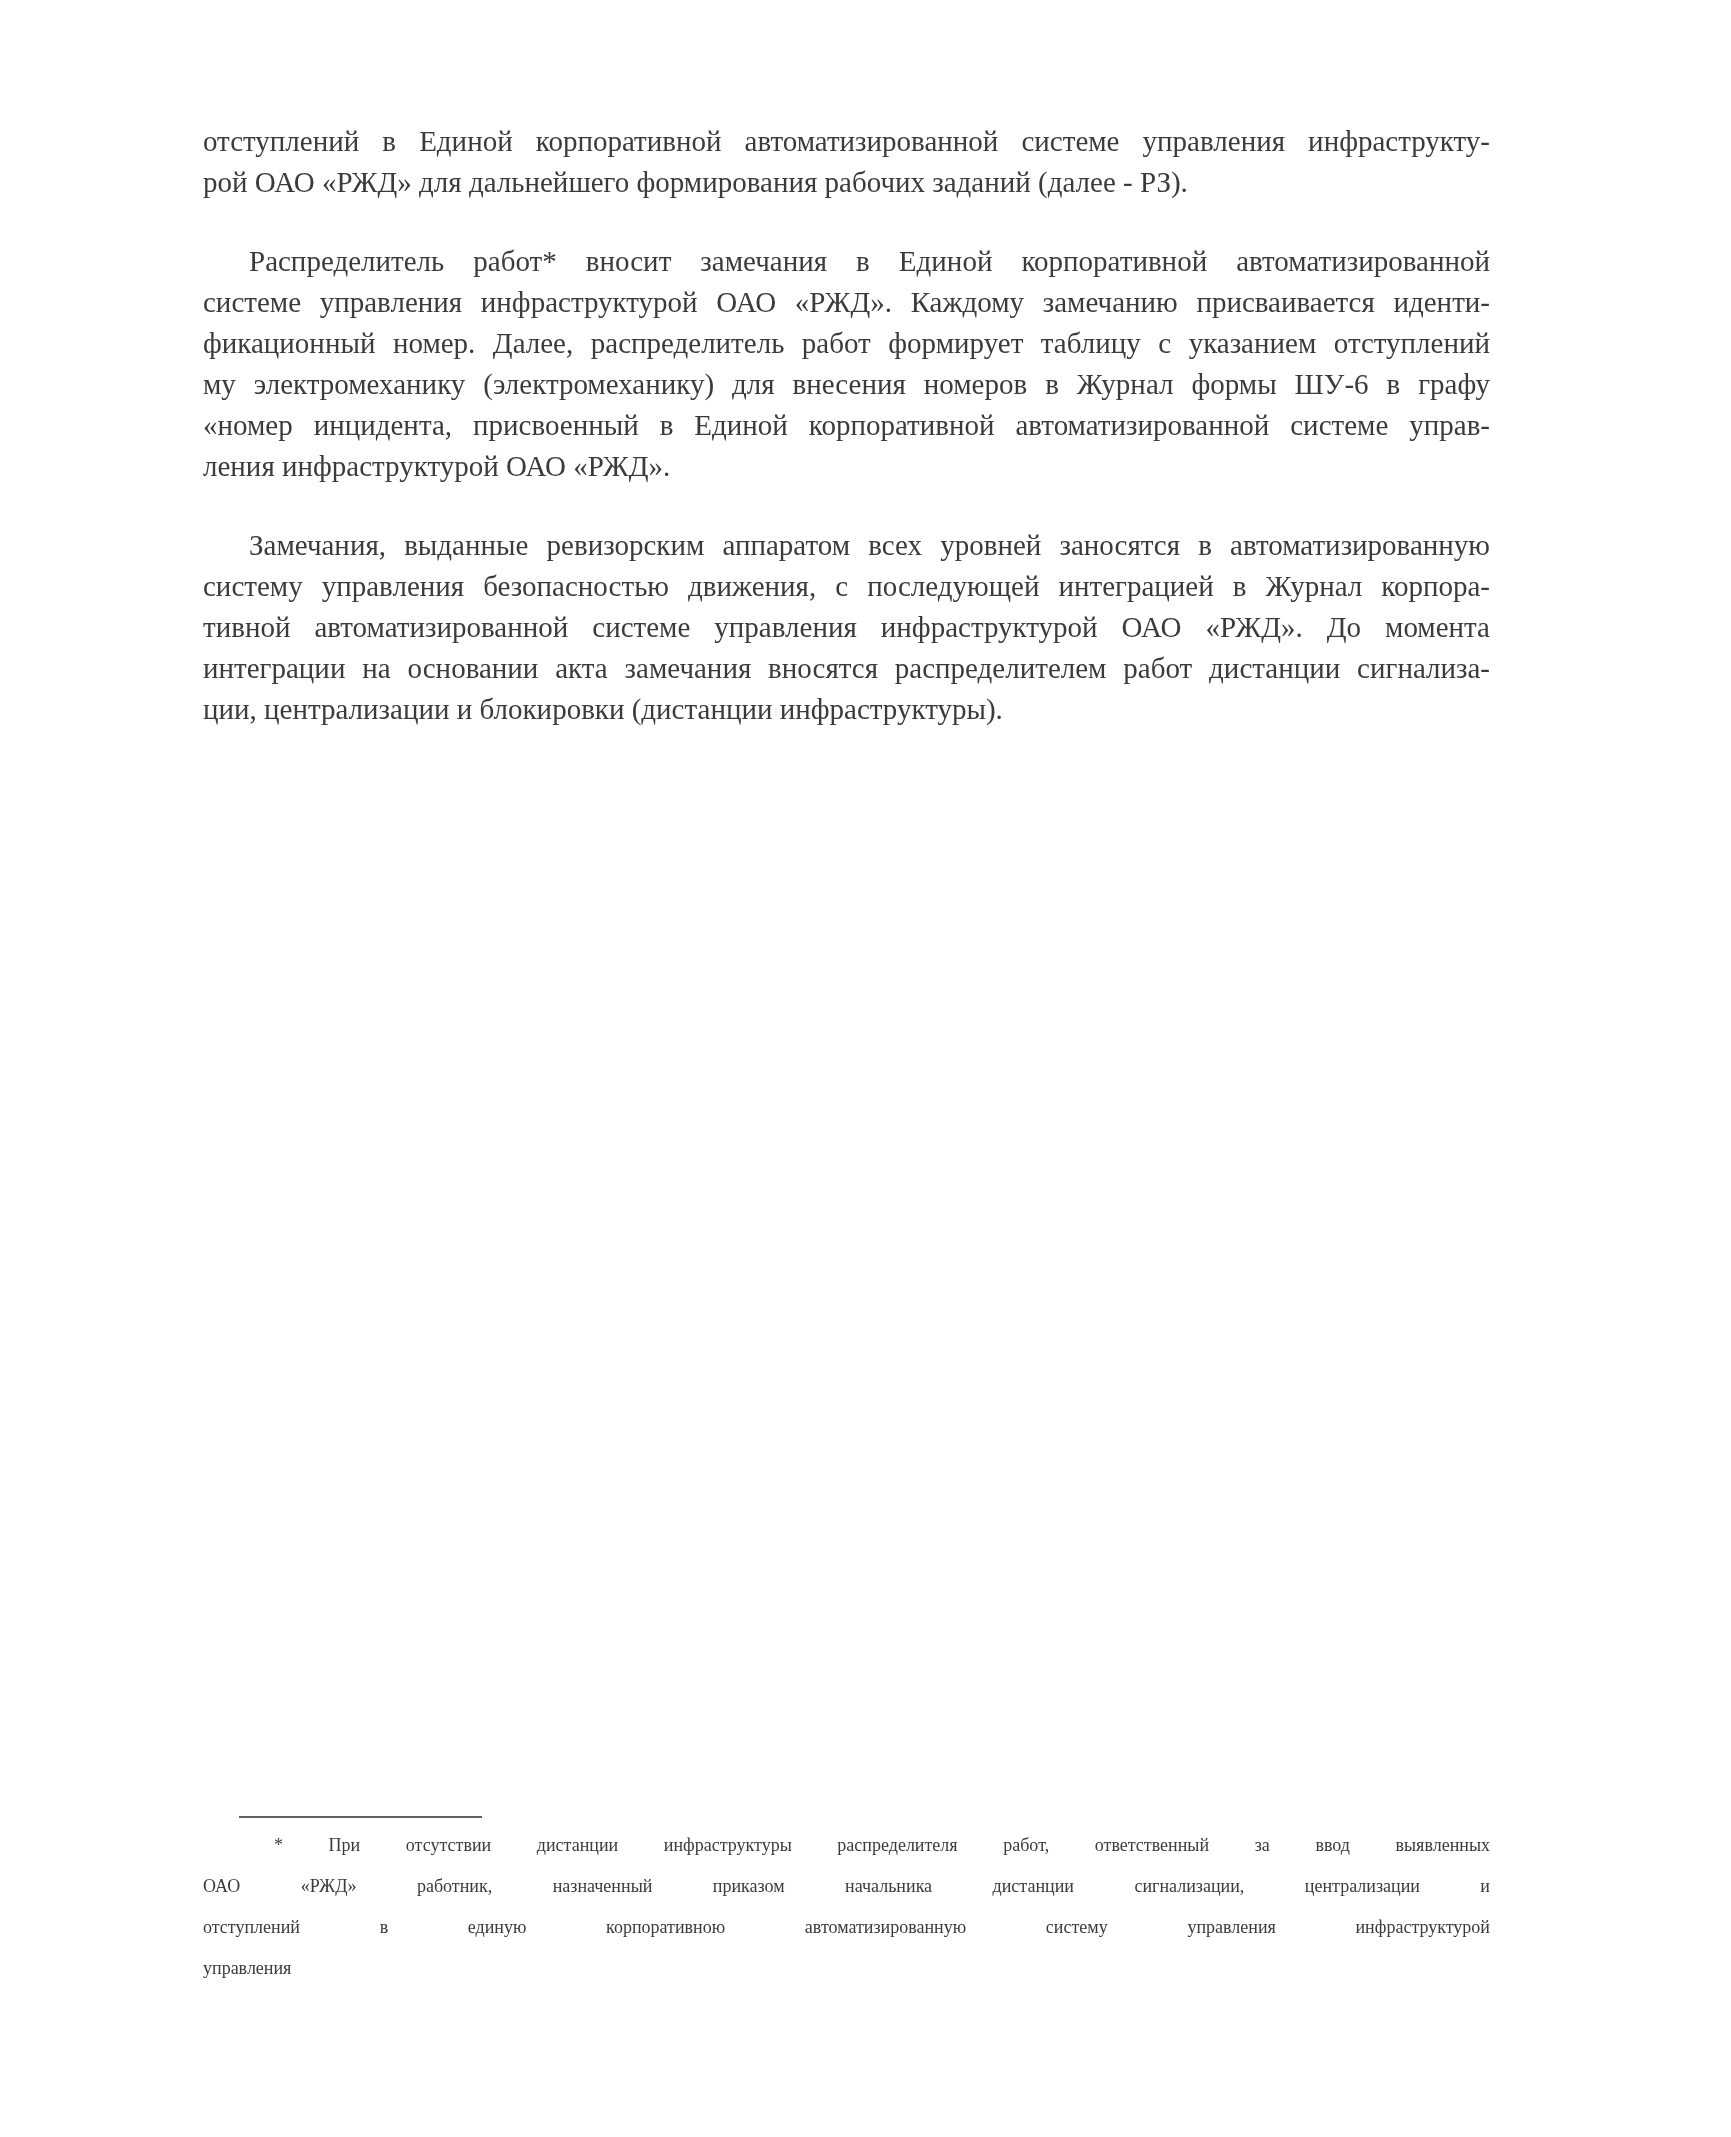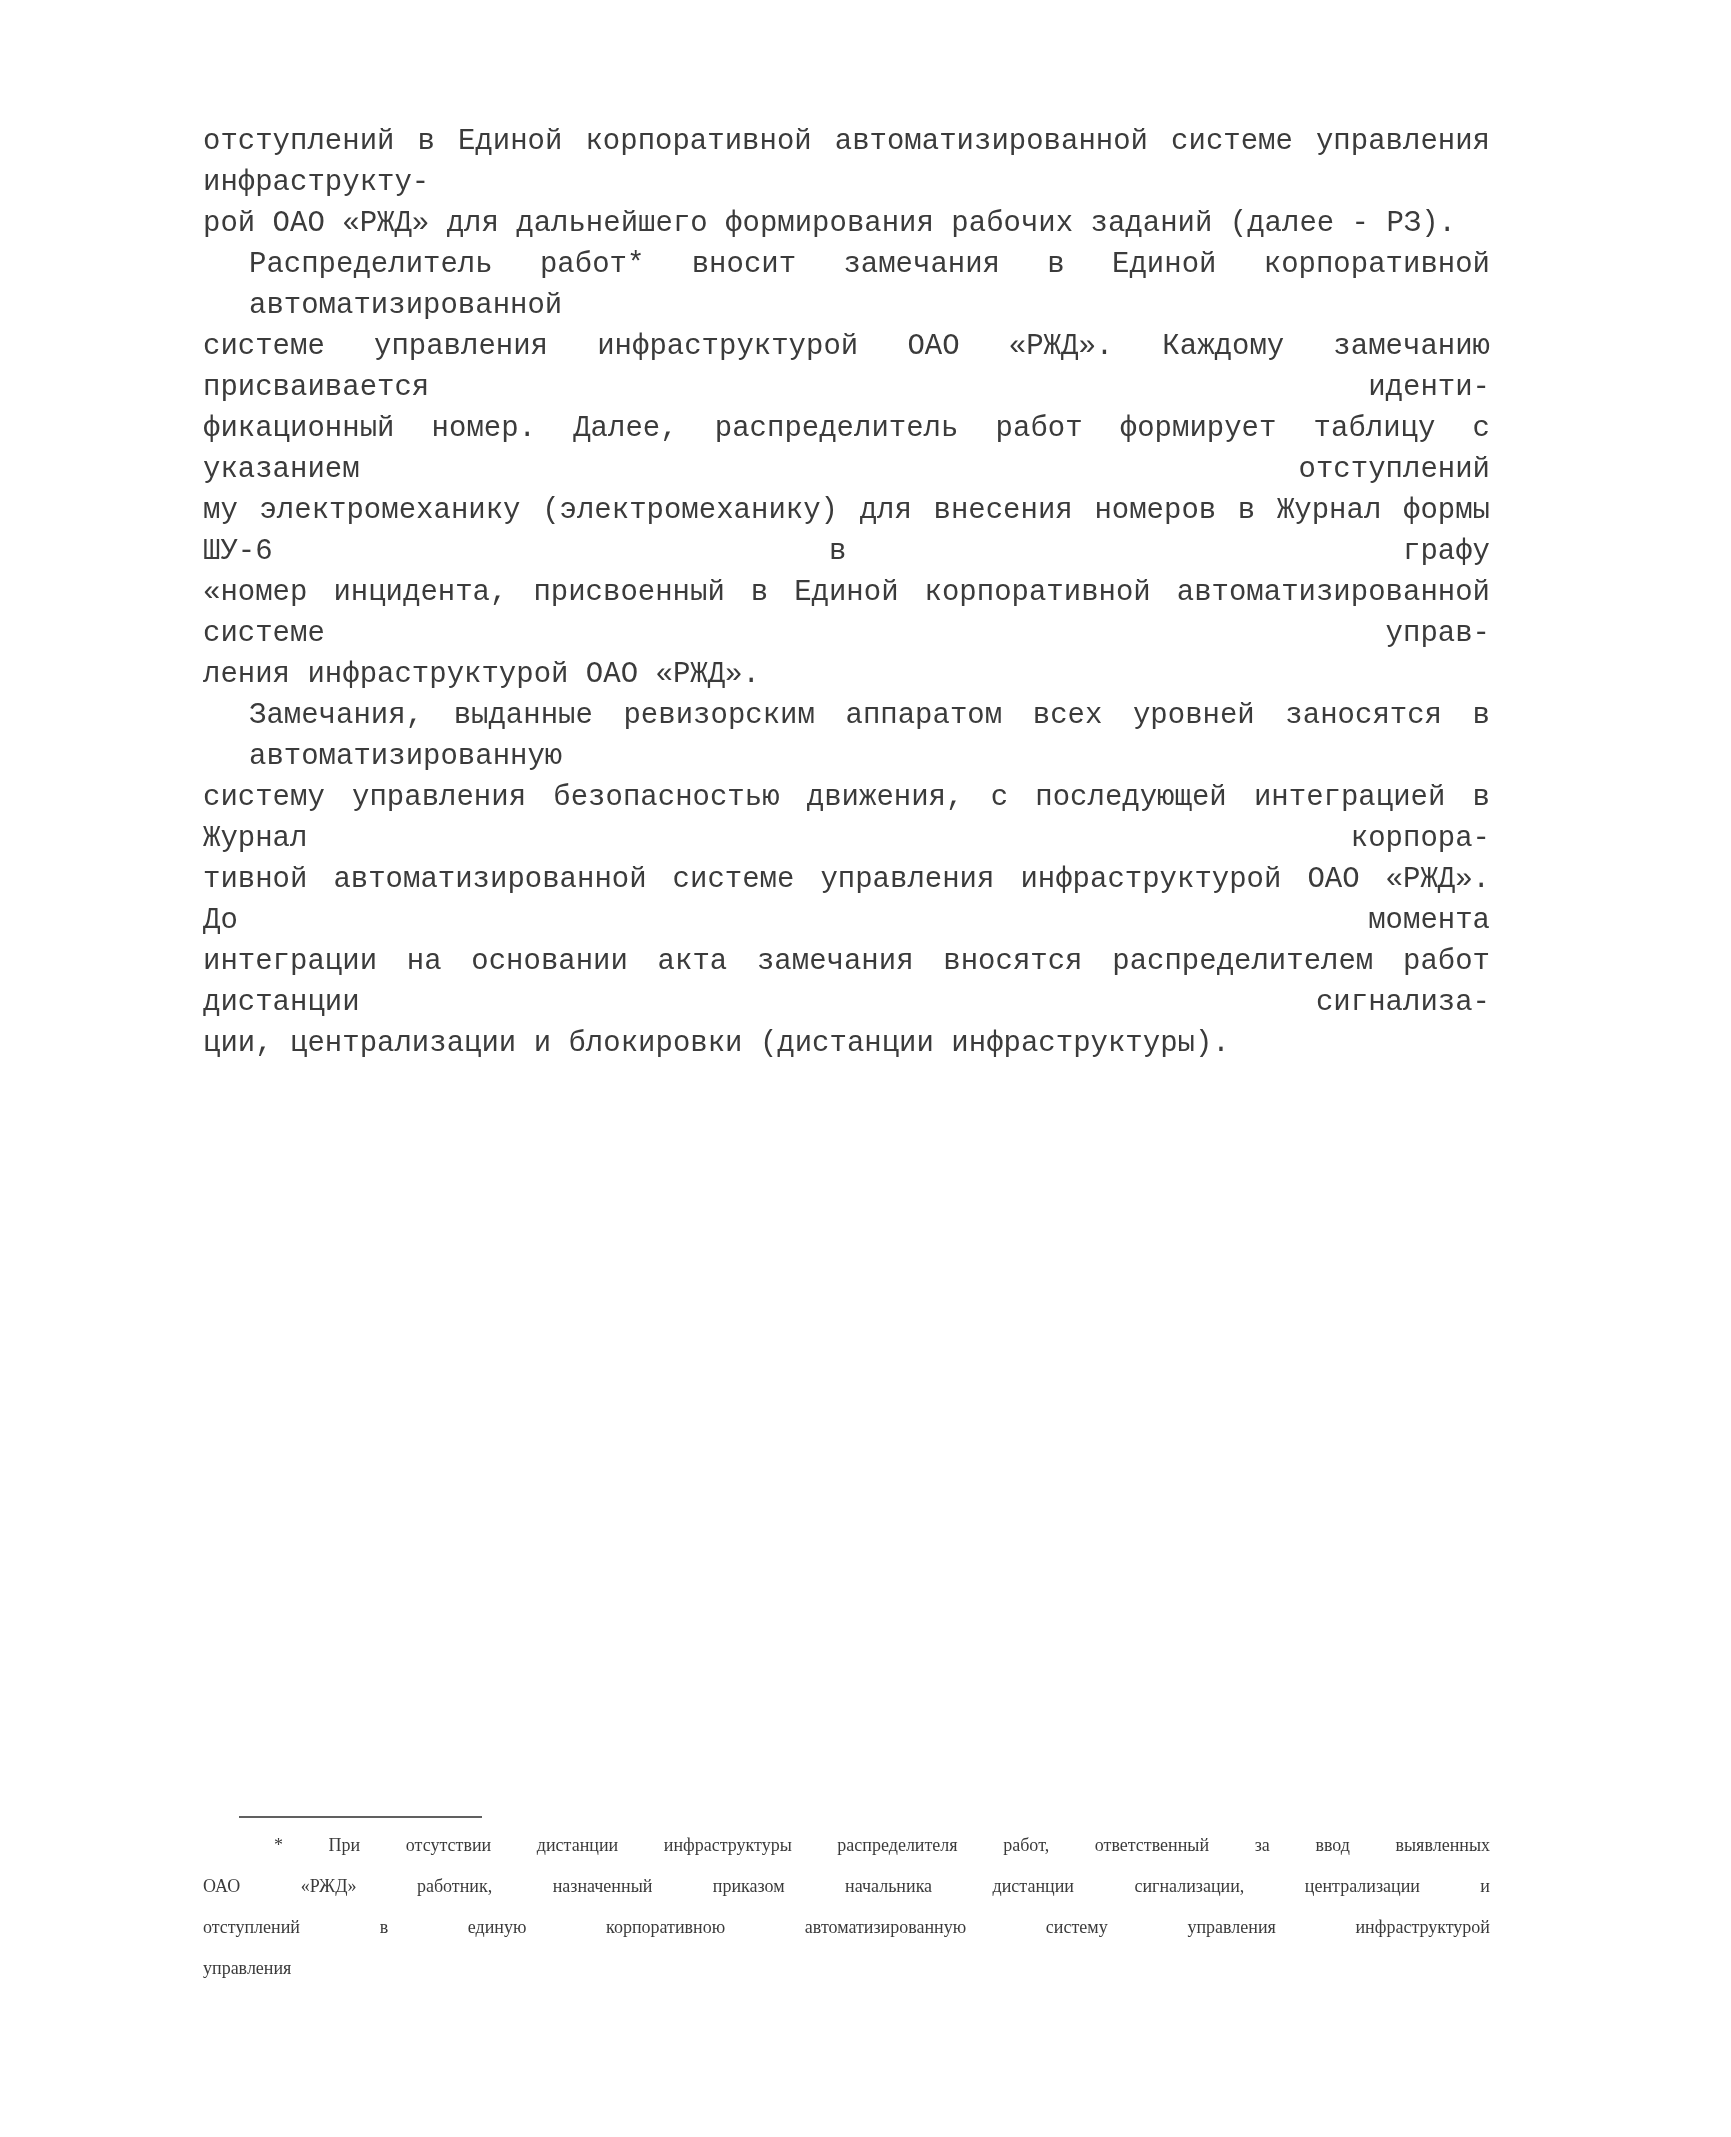--- a/index.html
+++ b/index.html
@@ -16,36 +16,36 @@
     color: #3b3b3b;
     overflow: hidden;
   }
   .body-text {
     position: absolute;
     left: 203px;
     top: 121px;
     width: 1287px;
     font-size: 29px;
     line-height: 41px;
-    font-family: Liberation Mono, monospace;
   }
   .line {
     width: 100%;
   }
   .just {
     text-align: justify;
     text-align-last: justify;
   }
   .last {
     text-align: right;
     text-align-last: left;
   }
   .indent-body {
     padding-left: 46px;
     box-sizing: border-box;
+    margin-top: 38px;
   }
   .footnote-rule {
     position: absolute;
     left: 239px;
     top: 1816px;
     width: 243px;
     height: 1.8px;
     background: #606060;
   }
   .footnote {

